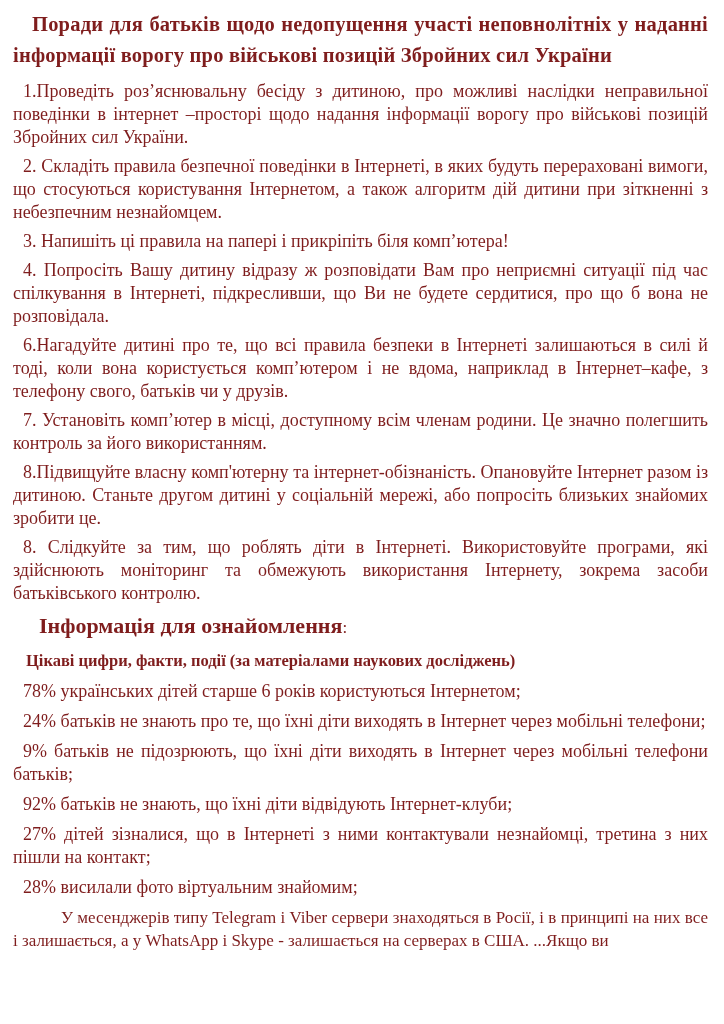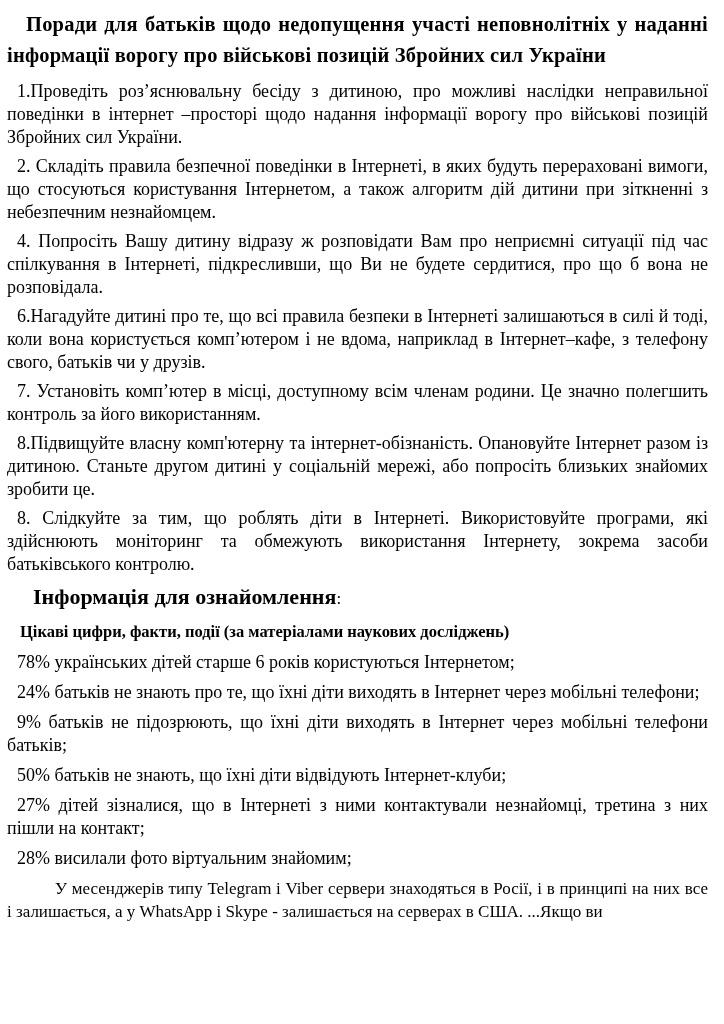--- a/index.html
+++ b/index.html
@@ -6,24 +6,24 @@
     margin: 0;
     padding: 0;
     background: #ffffff;
   }
   .page {
     position: relative;
     width: 724px;
     height: 1024px;
     margin: 0 auto;
     background: #ffffff;
-    color: #000000;
+    color: #7f1d1d;
     overflow: hidden;
     box-sizing: border-box;
-    padding: 9px 16px 0 7px;
+    padding: 9px 16px 0 13px;
     font-family: "Liberation Serif", "DejaVu Serif", serif;
   }
   .doc-title {
     font-size: 20.5px;
     font-weight: bold;
     line-height: 31px;
     text-align: justify;
     text-align-last: left;
     text-indent: 19px;
     margin: 0 0 9px 0;
@@ -68,35 +68,36 @@
 </head>
 <body>
 
 <div class="page">
 
   <h1 class="doc-title">Поради для батьків щодо  недопущення участі неповнолітніх у наданні інформації ворогу про військові позицій Збройних сил України</h1>
 
   <div>
     <p class="advice">1.Проведіть роз’яснювальну бесіду з дитиною, про можливі наслідки неправильної поведінки в інтернет –просторі щодо надання інформації ворогу про військові позицій Збройних сил України.</p>
     <p class="advice">2. Складіть правила безпечної поведінки в Інтернеті, в яких будуть перераховані вимоги, що стосуються користування Інтернетом, а також алгоритм дій дитини при зіткненні з небезпечним незнайомцем.</p>
+    <p class="advice">3. Напишіть ці правила на папері і прикріпіть біля комп’ютера!</p>
     <p class="advice">4. Попросіть Вашу дитину відразу ж розповідати Вам про неприємні ситуації під час спілкування в Інтернеті, підкресливши, що Ви не будете сердитися, про що б вона не розповідала.</p>
     <p class="advice">6.Нагадуйте дитині про те, що всі правила безпеки в Інтернеті залишаються в силі й тоді, коли вона користується комп’ютером і не вдома, наприклад в Інтернет–кафе, з телефону свого, батьків  чи у друзів.</p>
     <p class="advice">7. Установіть комп’ютер в місці, доступному всім членам родини. Це значно полегшить контроль за його використанням.</p>
     <p class="advice">8.Підвищуйте власну комп'ютерну та інтернет-обізнаність. Опановуйте Інтернет разом із дитиною. Станьте другом дитині у соціальній мережі, або попросіть близьких знайомих зробити це.</p>
     <p class="advice">8. Слідкуйте за тим, що роблять діти в Інтернеті. Використовуйте програми, які здійснюють моніторинг та обмежують використання Інтернету, зокрема засоби батьківського контролю.</p>
   </div>
 
   <h2 class="info-heading"><span>Інформація для ознайомлення</span><span class="colon">:</span></h2>
 
   <h3 class="sub-heading">Цікаві цифри, факти, події (за матеріалами наукових досліджень)</h3>
 
   <div>
     <p class="fact">78% українських дітей старше 6 років користуються Інтернетом;</p>
     <p class="fact">24% батьків не знають про те, що їхні діти виходять в Інтернет через мобільні телефони;</p>
     <p class="fact">9% батьків не підозрюють, що їхні діти виходять в Інтернет через мобільні телефони батьків;</p>
-    <p class="fact">50% батьків не знають, що їхні діти відвідують Інтернет-клуби;</p>
+    <p class="fact">92% батьків не знають, що їхні діти відвідують Інтернет-клуби;</p>
     <p class="fact">27% дітей зізналися, що в Інтернеті з ними контактували незнайомці, третина з них пішли на контакт;</p>
     <p class="fact">28% висилали фото віртуальним знайомим;</p>
   </div>
 
   <p class="closing">У месенджерів типу Telegram і Viber сервери знаходяться в Росії, і в принципі на них все і залишається, а у WhatsApp і Skype - залишається на серверах в США. ...Якщо ви</p>
 
 </div>
 
 </body></html>

